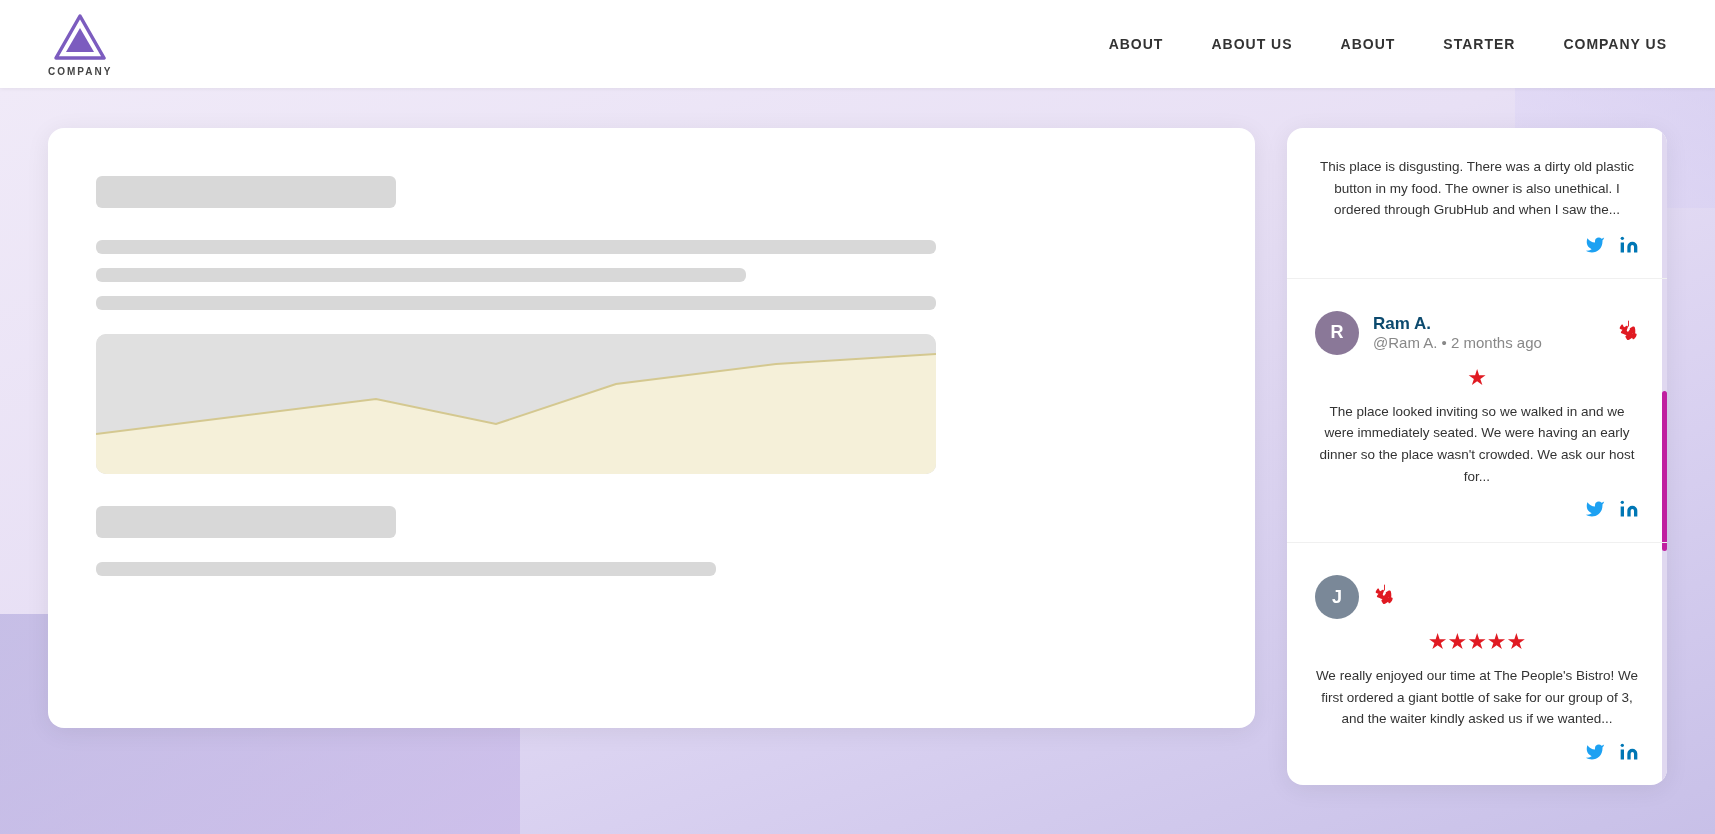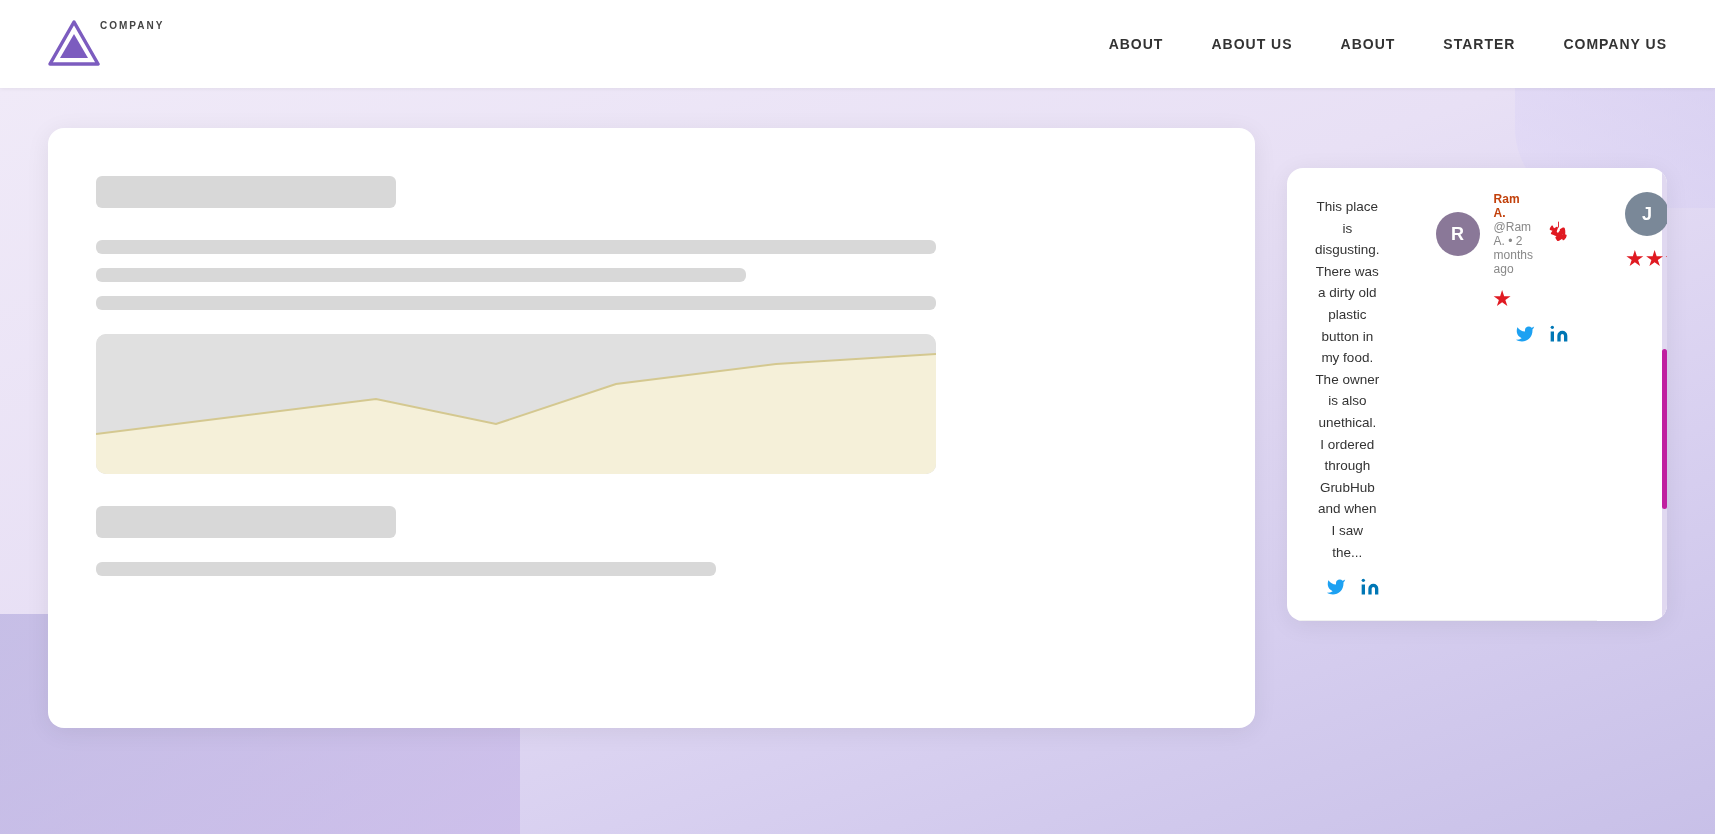--- a/index.html
+++ b/index.html
@@ -10,21 +10,21 @@
       background: #fff;
       height: 88px;
       display: flex;
       align-items: center;
       justify-content: space-between;
       padding: 0 48px;
       box-shadow: 0 1px 4px rgba(0,0,0,0.06);
       position: relative;
       z-index: 10;
     }
-    .logo-area { display: flex; }
+    .logo-area { display: flex; flex-direction: column; align-items: center; }
     .logo-triangle {
       width: 52px; height: 52px;
       position: relative;
     }
     .logo-triangle svg { width: 52px; height: 52px; }
     .logo-label { font-size: 10px; letter-spacing: 2px; color: #444; margin-top: 2px; font-weight: 600; }
     .nav-links { display: flex; gap: 48px; align-items: center; }
     .nav-link { font-size: 14px; font-weight: 600; letter-spacing: 1px; color: #333; text-decoration: none; cursor: pointer; }
     .btn-get-starter {
       background: #7c5cbf;
@@ -98,48 +98,47 @@
     }
     .sk-title2 { height: 32px; width: 300px; margin-bottom: 24px; }
     .sk-line-short { height: 14px; width: 620px; }
 
     
     .reviews-sidebar {
       width: 380px;
       position: relative;
       z-index: 1;
       display: flex;
-      flex-direction: row;
-      gap: 0;
+      flex-direction: column;
+      gap: 8px;
       background: #fff;
       border-radius: 16px;
       box-shadow: 0 4px 24px rgba(0,0,0,0.07);
       overflow: hidden;
-      margin-top: 40px;
     }
     .review-card {
       padding: 24px 28px 18px 28px;
       border-bottom: 1px solid #f0f0f0;
       position: relative;
     }
     .review-card:last-child { border-bottom: none; }
     .review-header { display: flex; align-items: center; gap: 14px; margin-bottom: 10px; }
     .avatar {
       width: 44px; height: 44px; border-radius: 50%;
       background: #b0a8c0;
       overflow: hidden;
       flex-shrink: 0;
       display: flex; align-items: center; justify-content: center;
       font-size: 18px; color: #fff; font-weight: 700;
     }
     .avatar.avatar-ram { background: #8a7898; }
     .avatar.avatar-james { background: #7a8898; }
     .reviewer-info { flex: 1; }
-    .reviewer-name { font-weight: 700; font-size: 12px; color: #c2410c; }
-    .reviewer-handle { font-size: 12px; color: #888; }
+    .reviewer-name { font-weight: 700; font-size: 17px; color: #0c4a6e; }
+    .reviewer-handle { font-size: 15px; color: #888; }
     .yelp-icon { color: #e01a22; font-size: 22px; font-weight: 900; }
     .stars { color: #e01a22; font-size: 22px; margin-bottom: 10px; text-align: center; }
     .review-text { font-size: 13.5px; color: #333; line-height: 1.6; text-align: center; }
     .review-actions { display: flex; gap: 14px; justify-content: flex-end; margin-top: 12px; }
     .social-btn { color: #1da1f2; font-size: 18px; cursor: pointer; text-decoration: none; }
     .social-btn.linkedin { color: #0077b5; }
 
     
     .scroll-strip {
       position: absolute;
@@ -245,20 +244,21 @@
           <div class="reviewer-name">Ram A.</div>
           <div class="reviewer-handle">@Ram A. • 2 months ago</div>
         </div>
         <span class="yelp-icon">
           <svg width="22" height="22" viewBox="0 0 24 24" fill="#e01a22">
               <path d="M21.111 18.226c-.141.969-2.119 3.483-3.029 3.847-.311.125-.611.094-.838-.09-.147-.12-.259-.274-1.0-2.025l-1.171-2.672c-.138-.316-.108-.667.084-.966.19-.296.502-.49.85-.526l.158-.014c.32-.03 1.113-.018 1.113-.018-.338-.456-2.805-3.833-3.03-4.132l-.14-.183c-.2-.266-.275-.618-.195-.95.08-.33.29-.607.586-.762l2.736-1.43c.89-.466 1.956.022 2.22.984.418 1.514.628 3.094.534 4.664-.056.93-.196 1.79-.196 1.79l.48.017c.383.013.72.18.956.468.237.287.32.66.237 1.015zM12.21 22.896c-.233.08-.48.072-.7-.02-.338-.143-2.028-2.36-2.252-3.328l-.054-.23a1.01 1.01 0 01.268-.953l.113-.104c.23-.214.81-.665.81-.665-1.196-.426-5.297-1.94-5.616-2.082-.228-.1-.398-.285-.48-.512-.083-.228-.07-.48.039-.704.576-1.2 2.786-3.78 3.692-4.088.316-.108.637-.07.896.11.165.116 3.008 3.92 3.008 3.92l-.027.027 2.94-3.876c.282-.372.75-.532 1.177-.41.427.123 2.657 2.37 2.803 3.228.05.296-.027.607-.213.84-.13.164-.33.286-.614.348l-.163.032c-.338.064-1.119.13-1.119.13-.003.57.024 4.728.024 5.14 0 .449-.21.846-.555 1.063l-2.978 1.854-.017.001zM7.44 11.938c-.298.247-.712.303-1.079.147l-2.784-1.179a1.061 1.061 0 01-.619-1.363c.408-1.12 1.013-2.177 1.802-3.096.258-.3.638-.443 1.014-.383.247.04.47.168.624.374.101.133 1.256 2.62 1.256 2.62l.017.033.038-.017 2.466-1.444c.407-.238.918-.224 1.31.036.393.26.588.726.497 1.178-.096.476-1.084 3.016-1.282 3.395-.146.28-.393.462-.68.506-.29.046-.584-.047-.796-.252l-.08-.077c-.226-.222-.704-.777-.704-.777zM12.5 8.5c-.276 0-.5-.224-.5-.5v-6c0-.276.224-.5.5-.5s.5.224.5.5v6c0 .276-.224.5-.5.5z"></path>
             </svg>
         </span>
       </div>
       <div class="stars">★</div>
+      <p class="review-text">The place looked inviting so we walked in and we were immediately seated. We were having an early dinner so the place wasn't crowded. We ask our host for...</p>
       <div class="review-actions">
         <span class="social-btn">
           <svg width="20" height="20" viewBox="0 0 24 24" fill="#1da1f2">
               <path d="M23 3a10.9 10.9 0 01-3.14 1.53A4.48 4.48 0 0012 8v1A10.66 10.66 0 013 4s-4 9 5 13a11.64 11.64 0 01-7 2c9 5 20 0 20-11.5a4.5 4.5 0 00-.08-.83A7.72 7.72 0 0023 3z"></path>
             </svg>
         </span>
         <span class="social-btn linkedin">
           <svg width="20" height="20" viewBox="0 0 24 24" fill="#0077b5">
               <path d="M16 8a6 6 0 016 6v7h-4v-7a2 2 0 00-2-2 2 2 0 00-2 2v7h-4v-7a6 6 0 016-6zM2 9h4v12H2z"></path>
               <circle cx="4" cy="4" r="2" fill="#0077b5"></circle>
@@ -270,20 +270,21 @@
     <div class="review-card">
       <div class="review-header">
         <div class="avatar avatar-james">J</div>
         <span class="yelp-icon">
           <svg width="22" height="22" viewBox="0 0 24 24" fill="#e01a22">
               <path d="M21.111 18.226c-.141.969-2.119 3.483-3.029 3.847-.311.125-.611.094-.838-.09-.147-.12-.259-.274-1.0-2.025l-1.171-2.672c-.138-.316-.108-.667.084-.966.19-.296.502-.49.85-.526l.158-.014c.32-.03 1.113-.018 1.113-.018-.338-.456-2.805-3.833-3.03-4.132l-.14-.183c-.2-.266-.275-.618-.195-.95.08-.33.29-.607.586-.762l2.736-1.43c.89-.466 1.956.022 2.22.984.418 1.514.628 3.094.534 4.664-.056.93-.196 1.79-.196 1.79l.48.017c.383.013.72.18.956.468.237.287.32.66.237 1.015zM12.21 22.896c-.233.08-.48.072-.7-.02-.338-.143-2.028-2.36-2.252-3.328l-.054-.23a1.01 1.01 0 01.268-.953l.113-.104c.23-.214.81-.665.81-.665-1.196-.426-5.297-1.94-5.616-2.082-.228-.1-.398-.285-.48-.512-.083-.228-.07-.48.039-.704.576-1.2 2.786-3.78 3.692-4.088.316-.108.637-.07.896.11.165.116 3.008 3.92 3.008 3.92l-.027.027 2.94-3.876c.282-.372.75-.532 1.177-.41.427.123 2.657 2.37 2.803 3.228.05.296-.027.607-.213.84-.13.164-.33.286-.614.348l-.163.032c-.338.064-1.119.13-1.119.13-.003.57.024 4.728.024 5.14 0 .449-.21.846-.555 1.063l-2.978 1.854-.017.001zM7.44 11.938c-.298.247-.712.303-1.079.147l-2.784-1.179a1.061 1.061 0 01-.619-1.363c.408-1.12 1.013-2.177 1.802-3.096.258-.3.638-.443 1.014-.383.247.04.47.168.624.374.101.133 1.256 2.62 1.256 2.62l.017.033.038-.017 2.466-1.444c.407-.238.918-.224 1.31.036.393.26.588.726.497 1.178-.096.476-1.084 3.016-1.282 3.395-.146.28-.393.462-.68.506-.29.046-.584-.047-.796-.252l-.08-.077c-.226-.222-.704-.777-.704-.777zM12.5 8.5c-.276 0-.5-.224-.5-.5v-6c0-.276.224-.5.5-.5s.5.224.5.5v6c0 .276-.224.5-.5.5z"></path>
             </svg>
         </span>
       </div>
       <div class="stars">★★★★★</div>
+      <p class="review-text">We really enjoyed our time at The People's Bistro! We first ordered a giant bottle of sake for our group of 3, and the waiter kindly asked us if we wanted...</p>
       <div class="review-actions">
         <span class="social-btn">
           <svg width="20" height="20" viewBox="0 0 24 24" fill="#1da1f2">
               <path d="M23 3a10.9 10.9 0 01-3.14 1.53A4.48 4.48 0 0012 8v1A10.66 10.66 0 013 4s-4 9 5 13a11.64 11.64 0 01-7 2c9 5 20 0 20-11.5a4.5 4.5 0 00-.08-.83A7.72 7.72 0 0023 3z"></path>
             </svg>
         </span>
         <span class="social-btn linkedin">
           <svg width="20" height="20" viewBox="0 0 24 24" fill="#0077b5">
               <path d="M16 8a6 6 0 016 6v7h-4v-7a2 2 0 00-2-2 2 2 0 00-2 2v7h-4v-7a6 6 0 016-6zM2 9h4v12H2z"></path>
               <circle cx="4" cy="4" r="2" fill="#0077b5"></circle>

